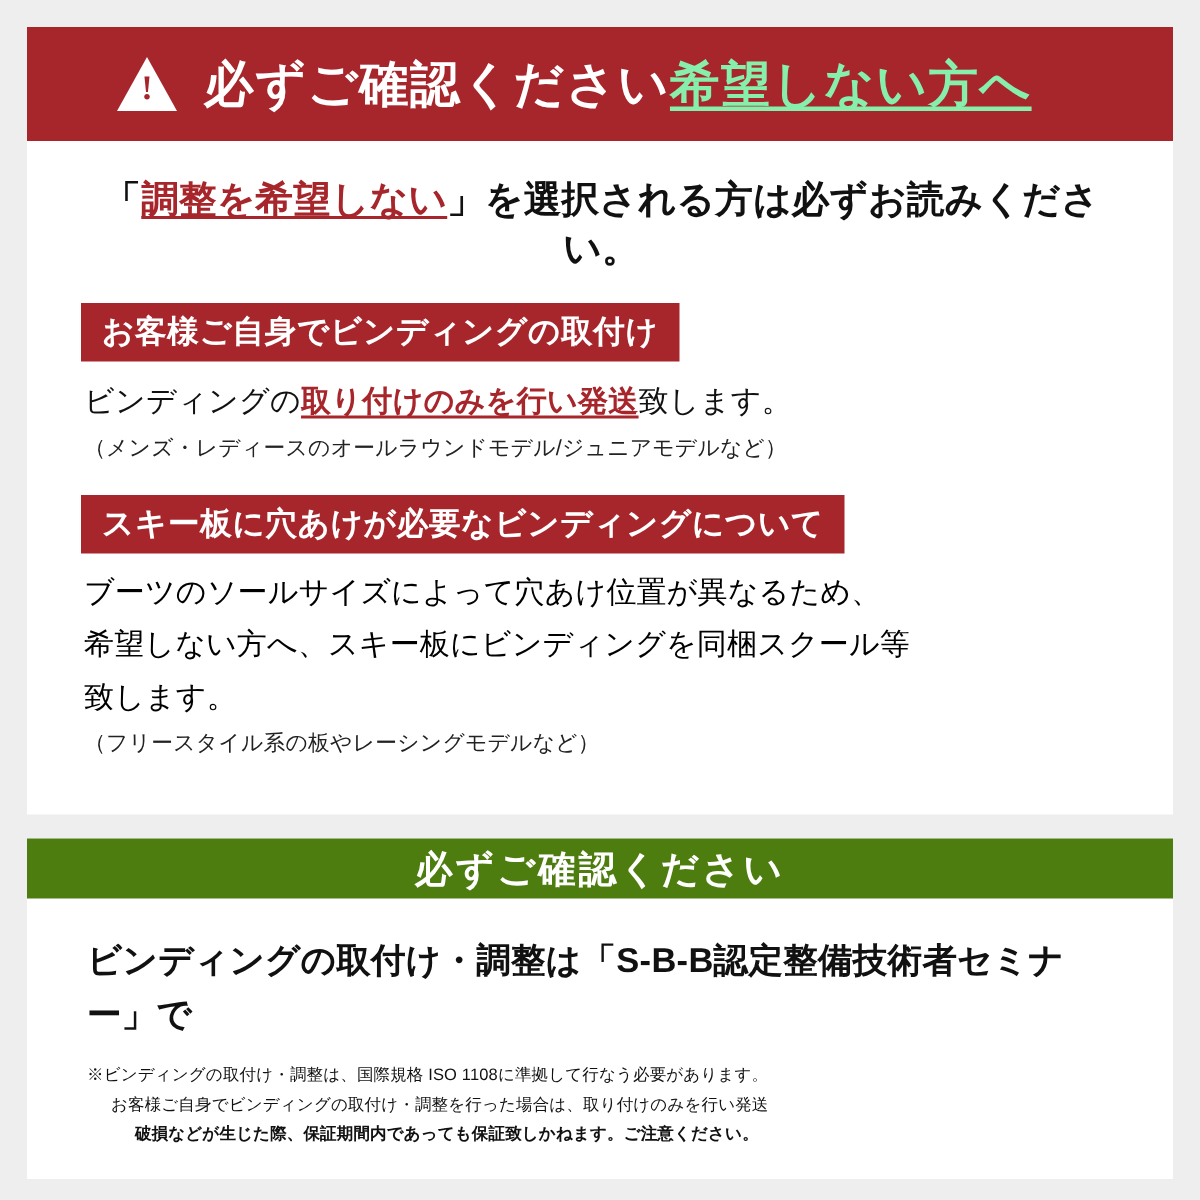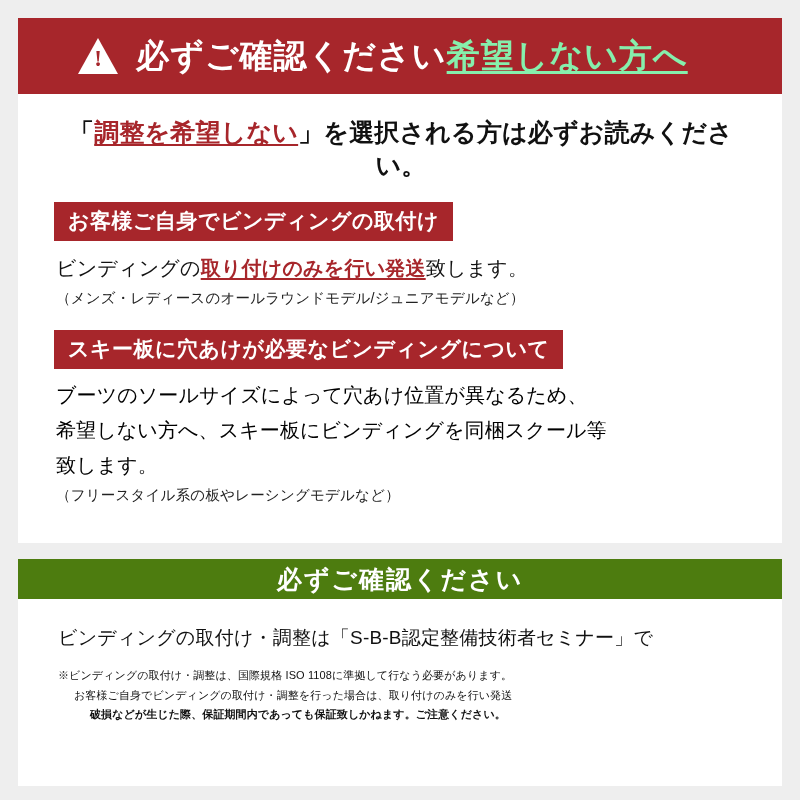--- a/index.html
+++ b/index.html
@@ -155,23 +155,23 @@
   .gray-banner-title {
     color: #ffffff;
     font-size: 25px;
     font-weight: bold;
     letter-spacing: 2px;
   }
   .card2-body {
     padding: 24px 34px 20px 34px;
   }
   .p-strong {
-    font-size: 19px;
-    color: #111;
-    font-weight: normal;
+    font-size: 23px;
+    color: #111;
+    font-weight: bold;
     line-height: 1.55;
     margin: 0 0 4px 6px;
     letter-spacing: 0.2px;
   }
   .p-strong .red-u {
     color: #a7262b;
     text-decoration: underline;
     text-decoration-thickness: 2px;
     text-underline-offset: 3px;
   }

